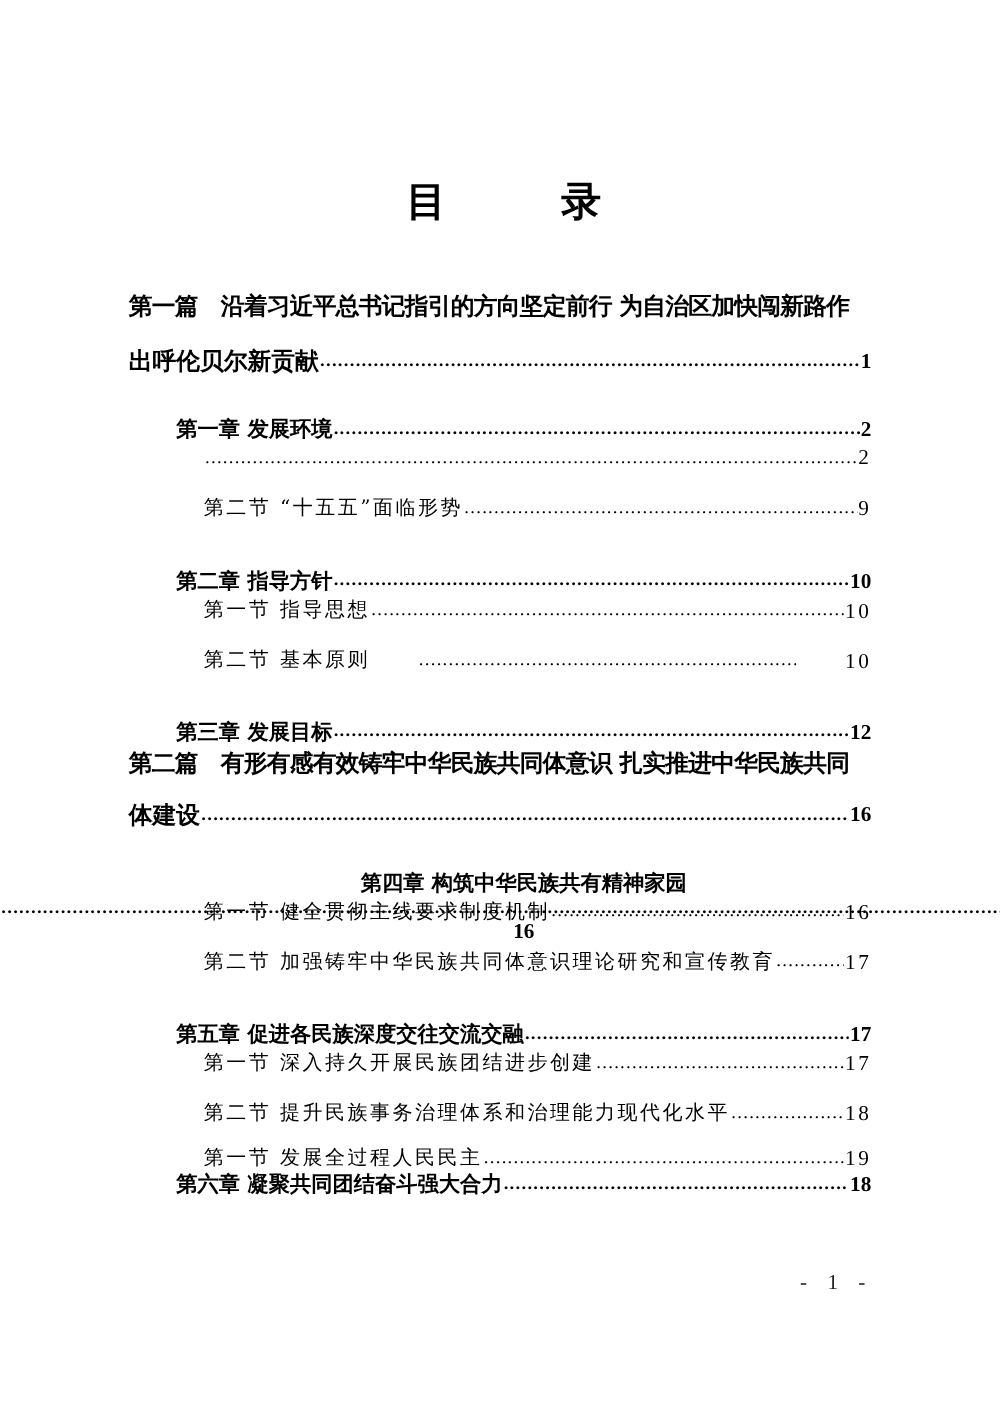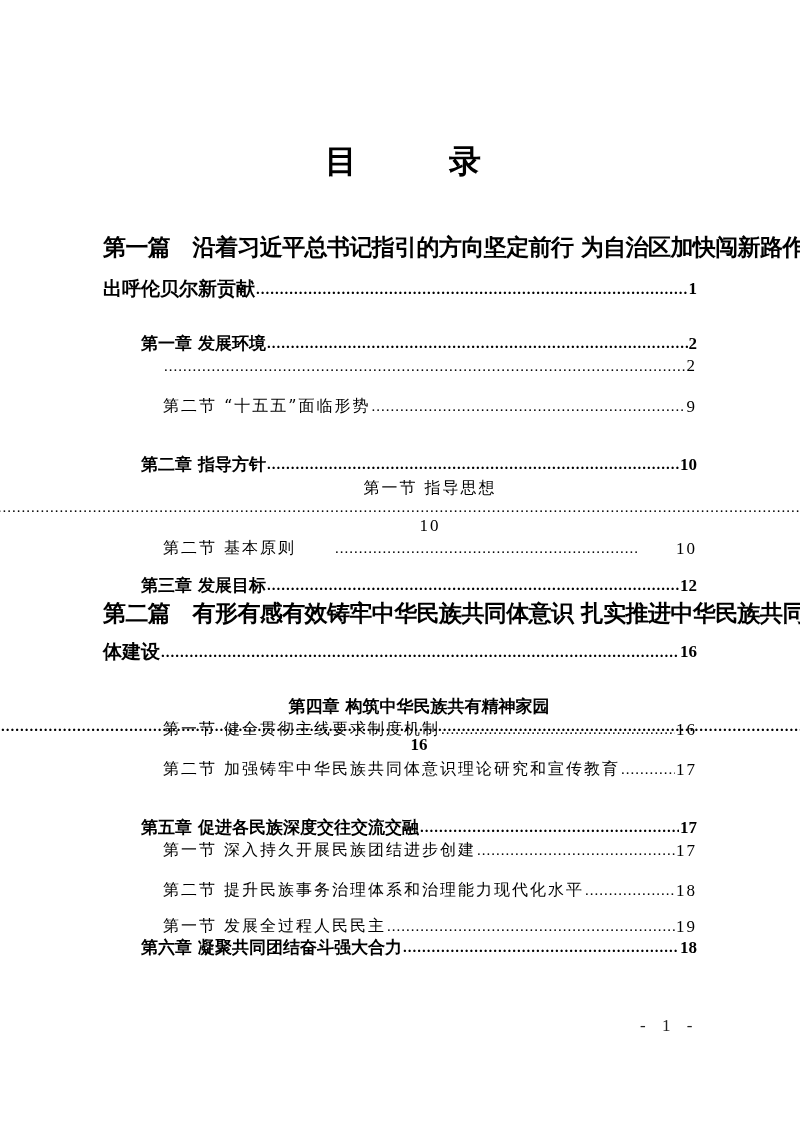--- a/index.html
+++ b/index.html
@@ -21,21 +21,21 @@
   }
   .row .dots::before {
     content:"........................................................................................................................................................................................................................................................................";
   }
   .row .page { flex:0 0 auto; font-family:"Liberation Serif", serif; font-size:17px; }
   .part {
     left:103px; font-family:"DejaVu Serif", serif; font-weight:bold; font-size:19px;
   }
   .part-line1 {
     position:absolute; left:103px; width:594px; white-space:nowrap;
-    font-family:"DejaVu Serif", serif; font-weight:bold; font-size:23px; letter-spacing:-0.6px;
+    font-family:"DejaVu Serif", serif; font-weight:bold; font-size:19px; letter-spacing:-0.6px;
   }
   .chapter {
     left:141px; font-family:"DejaVu Sans", sans-serif; font-weight:bold; font-size:17px;margin-top:16px;
   }
   .section {
     left:163px; font-family:"DejaVu Serif", serif; font-size:16px; letter-spacing:2px;
   }
   .footer {
     position:absolute; top:1016px; left:640px;
     font-family:"Liberation Serif", serif; font-size:17px; letter-spacing:6px; color:#222;
@@ -67,26 +67,26 @@
   <div class="row section" style="top:396px;">
     <span class="text">第二节 “十五五”面临形势</span>
     <span class="dots"></span>
     <span class="page">9</span>
   </div>
   <div class="row chapter" style="top:437px;">
     <span class="text">第二章 指导方针</span>
     <span class="dots"></span>
     <span class="page">10</span>
   </div>
-  <div class="row section" style="top:478px;flex-direction:column;">
+  <div class="row section" style="top:478px;">
     <span class="text">第一节 指导思想</span>
     <span class="dots"></span>
     <span class="page">10</span>
   </div>
-  <div class="row section" style="top:538px;gap:38px;">
+  <div class="row section" style="top:518px;gap:38px;">
     <span class="text">第二节 基本原则</span>
     <span class="dots"></span>
     <span class="page">10</span>
   </div>
   <div class="row chapter" style="top:558px;">
     <span class="text">第三章 发展目标</span>
     <span class="dots"></span>
     <span class="page">12</span>
   </div>
 

